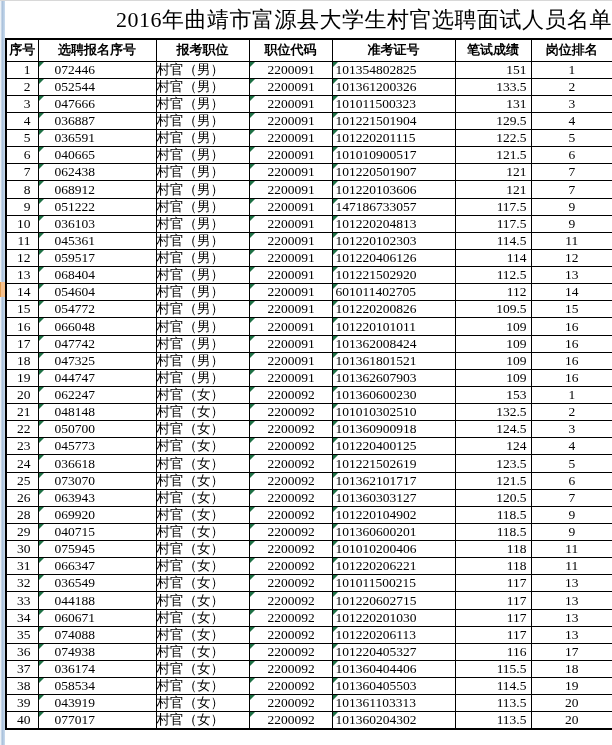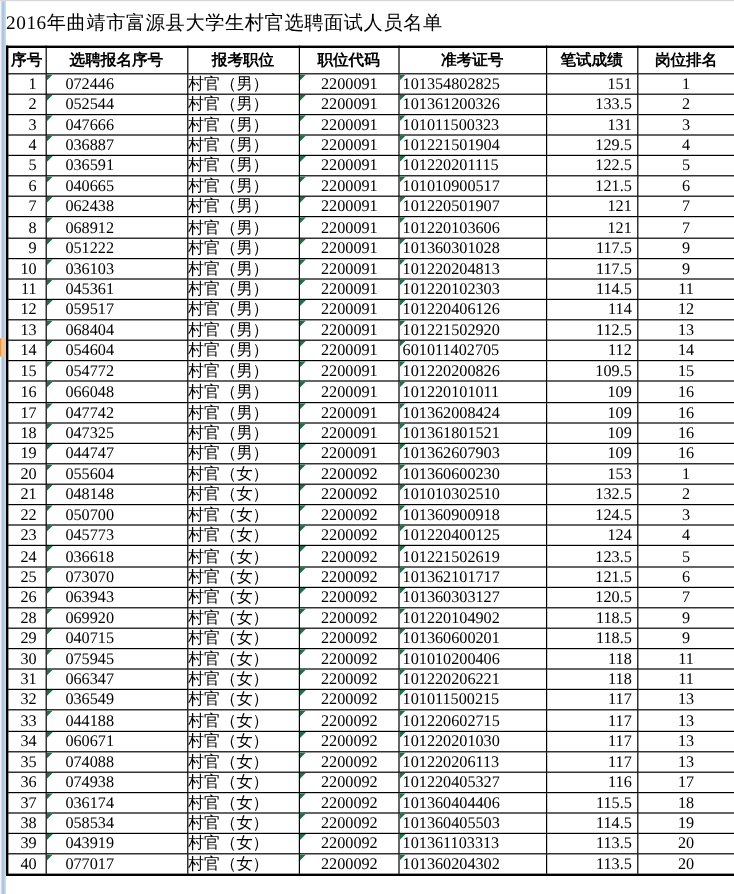--- a/index.html
+++ b/index.html
@@ -13,22 +13,22 @@
   .left-strip{
     width:5px;height:100%;flex:0 0 5px;position:relative;
     background:linear-gradient(to right,#ffffff 0%,#a9c0da 45%,#cadcef 100%);
   }
   .strip-mark{
     position:absolute;left:0;top:281px;width:5px;height:15px;
     background:#f6c18d;border-left:1px solid #e09b4e;box-sizing:border-box;
   }
   .content{width:607px;flex:1 1 auto;}
   .title{
-    height:37px;line-height:37px;text-align:left;
-    font-size:16px;color:#000;letter-spacing:0.5px;white-space:nowrap;
+    height:37px;line-height:37px;text-align:right;
+    font-size:22px;color:#000;letter-spacing:0.5px;white-space:nowrap;
   }
   table{
     width:607px;border-collapse:collapse;table-layout:fixed;
     font-size:13.5px;color:#000;
   }
   th,td{
     border:1px solid #000;overflow:hidden;white-space:nowrap;
     padding:0;box-sizing:border-box;position:relative;
   }
   table{border:2px solid #000;}
@@ -154,21 +154,21 @@
             <td><span class="tri"></span><span>2200091</span></td>
             <td><span class="tri"></span><span>101220103606</span></td>
             <td><span>121</span></td>
             <td><span>7</span></td>
           </tr>
           <tr>
             <td><span>9</span></td>
             <td><span class="tri"></span><span>051222</span></td>
             <td><span>村官（男）</span></td>
             <td><span class="tri"></span><span>2200091</span></td>
-            <td><span class="tri"></span><span>101360301028</span></td>
+            <td><span class="tri"></span><span>147186733057</span></td>
             <td><span>117.5</span></td>
             <td><span>9</span></td>
           </tr>
           <tr>
             <td><span>10</span></td>
             <td><span class="tri"></span><span>036103</span></td>
             <td><span>村官（男）</span></td>
             <td><span class="tri"></span><span>2200091</span></td>
             <td><span class="tri"></span><span>101220204813</span></td>
             <td><span>117.5</span></td>
@@ -250,21 +250,21 @@
             <td><span>19</span></td>
             <td><span class="tri"></span><span>044747</span></td>
             <td><span>村官（男）</span></td>
             <td><span class="tri"></span><span>2200091</span></td>
             <td><span class="tri"></span><span>101362607903</span></td>
             <td><span>109</span></td>
             <td><span>16</span></td>
           </tr>
           <tr>
             <td><span>20</span></td>
-            <td><span class="tri"></span><span>055604</span></td>
+            <td><span class="tri"></span><span>062247</span></td>
             <td><span>村官（女）</span></td>
             <td><span class="tri"></span><span>2200092</span></td>
             <td><span class="tri"></span><span>101360600230</span></td>
             <td><span>153</span></td>
             <td><span>1</span></td>
           </tr>
           <tr>
             <td><span>21</span></td>
             <td><span class="tri"></span><span>048148</span></td>
             <td><span>村官（女）</span></td>

